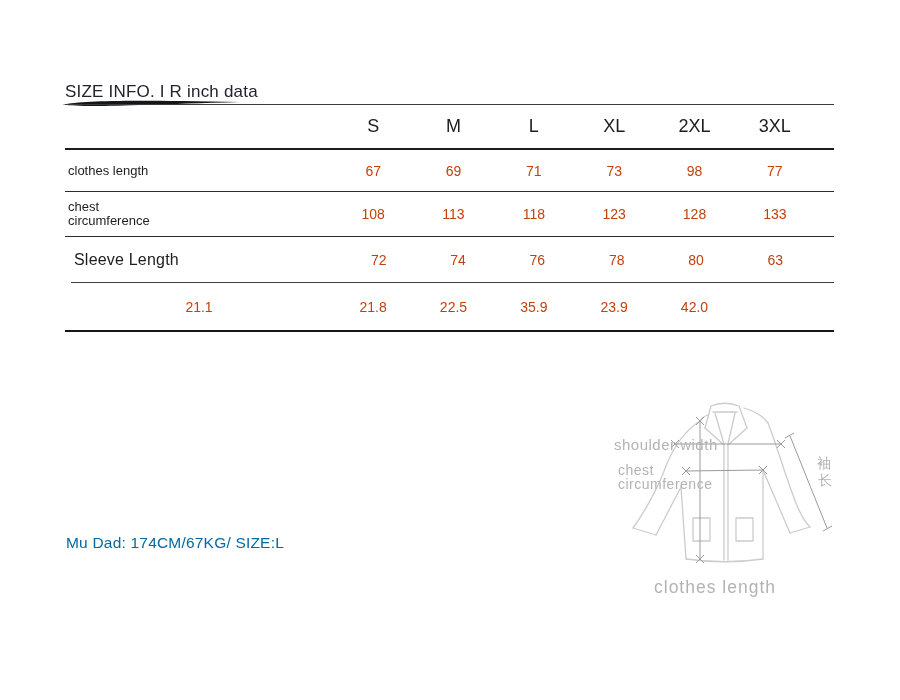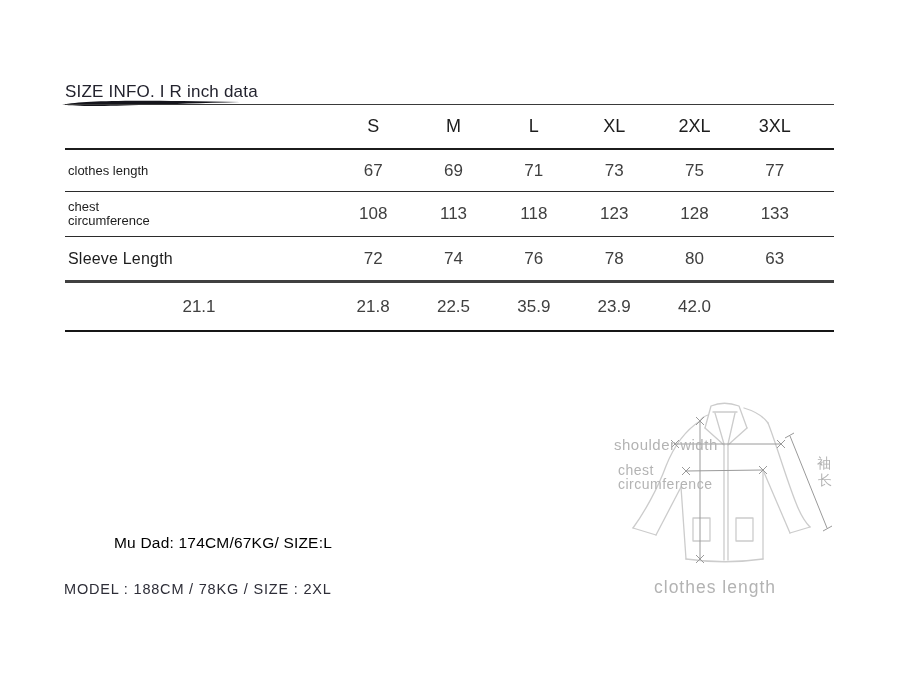--- a/index.html
+++ b/index.html
@@ -21,32 +21,32 @@
     border-top:1px solid #3a3a3a; border-bottom:2px solid #161616;
   }
   .t-row {
     display:grid; grid-template-columns:268px repeat(6,1fr);
     align-items:center; padding-right:20px;
   }
   .t-header { height:45px; border-bottom:2px solid #1c1c1c; }
   .t-header .cell { font-size:18px; color:#1d1d1d; }
   .row-1 { height:42px; border-bottom:1px solid #2b2b2b; }
   .row-2 { height:45px; border-bottom:1px solid #2b2b2b; }
-  .row-3 { height:46px; border-bottom:3px solid #404040; }
+  .row-3 { height:46px; border-bottom:1px solid #404040;margin-left:6px; }
   .row-4 { height:47px; }
-  .cell { text-align:center; font-size:17px; color:#404040; }
+  .cell { text-align:center; font-size:14px; color:#c2410c; }
   .label-cell { text-align:left; padding-left:3px; font-size:13px; color:#1d1d1d; }
   .label-cell.two-line span { display:block; line-height:14px; }
   .label-cell.big { font-size:16px; letter-spacing:0.2px; }
   
   .diagram { position:absolute; left:596px; top:388px; width:280px; height:230px; }
   
   .fit-note {
     position:absolute; left:66px; top:534px;
-    font-size:15.5px; color:#000000; letter-spacing:0.2px;margin-left:48px;
+    font-size:15.5px; color:#0369a1; letter-spacing:0.2px;
   }
   .model-note {
     position:absolute; left:64px; top:581px;
     font-size:14.5px; color:#2e2e38; letter-spacing:0.8px;
   }
 </style>
 </head>
 <body>
 
 <div class="canvas">
@@ -66,21 +66,21 @@
       <div class="cell">2XL</div>
       <div class="cell">3XL</div>
     </div>
 
     <div class="t-row row-1">
       <div class="label-cell">clothes length</div>
       <div class="cell">67</div>
       <div class="cell">69</div>
       <div class="cell">71</div>
       <div class="cell">73</div>
-      <div class="cell">75</div>
+      <div class="cell">98</div>
       <div class="cell">77</div>
     </div>
 
     <div class="t-row row-2">
       <div class="label-cell two-line">
         <span>chest</span>
         <span>circumference</span>
       </div>
       <div class="cell">108</div>
       <div class="cell">113</div>
@@ -164,15 +164,14 @@
       <text x="18" y="62" font-size="15" letter-spacing="0.5">shoulder width</text>
       <text x="22" y="87" font-size="14" letter-spacing="0.5">chest</text>
       <text x="22" y="101" font-size="14" letter-spacing="0.5">circumference</text>
       <text x="221" y="80" font-size="14">袖</text>
       <text x="222" y="97" font-size="14">长</text>
       <text x="58" y="205" font-size="17.5" letter-spacing="1">clothes length</text>
     </g>
   </svg>
 
   <div class="fit-note">Mu Dad: 174CM/67KG/ SIZE:L</div>
-  <div class="model-note">MODEL : 188CM / 78KG / SIZE : 2XL</div>
 
 </div>
 
 </body></html>

